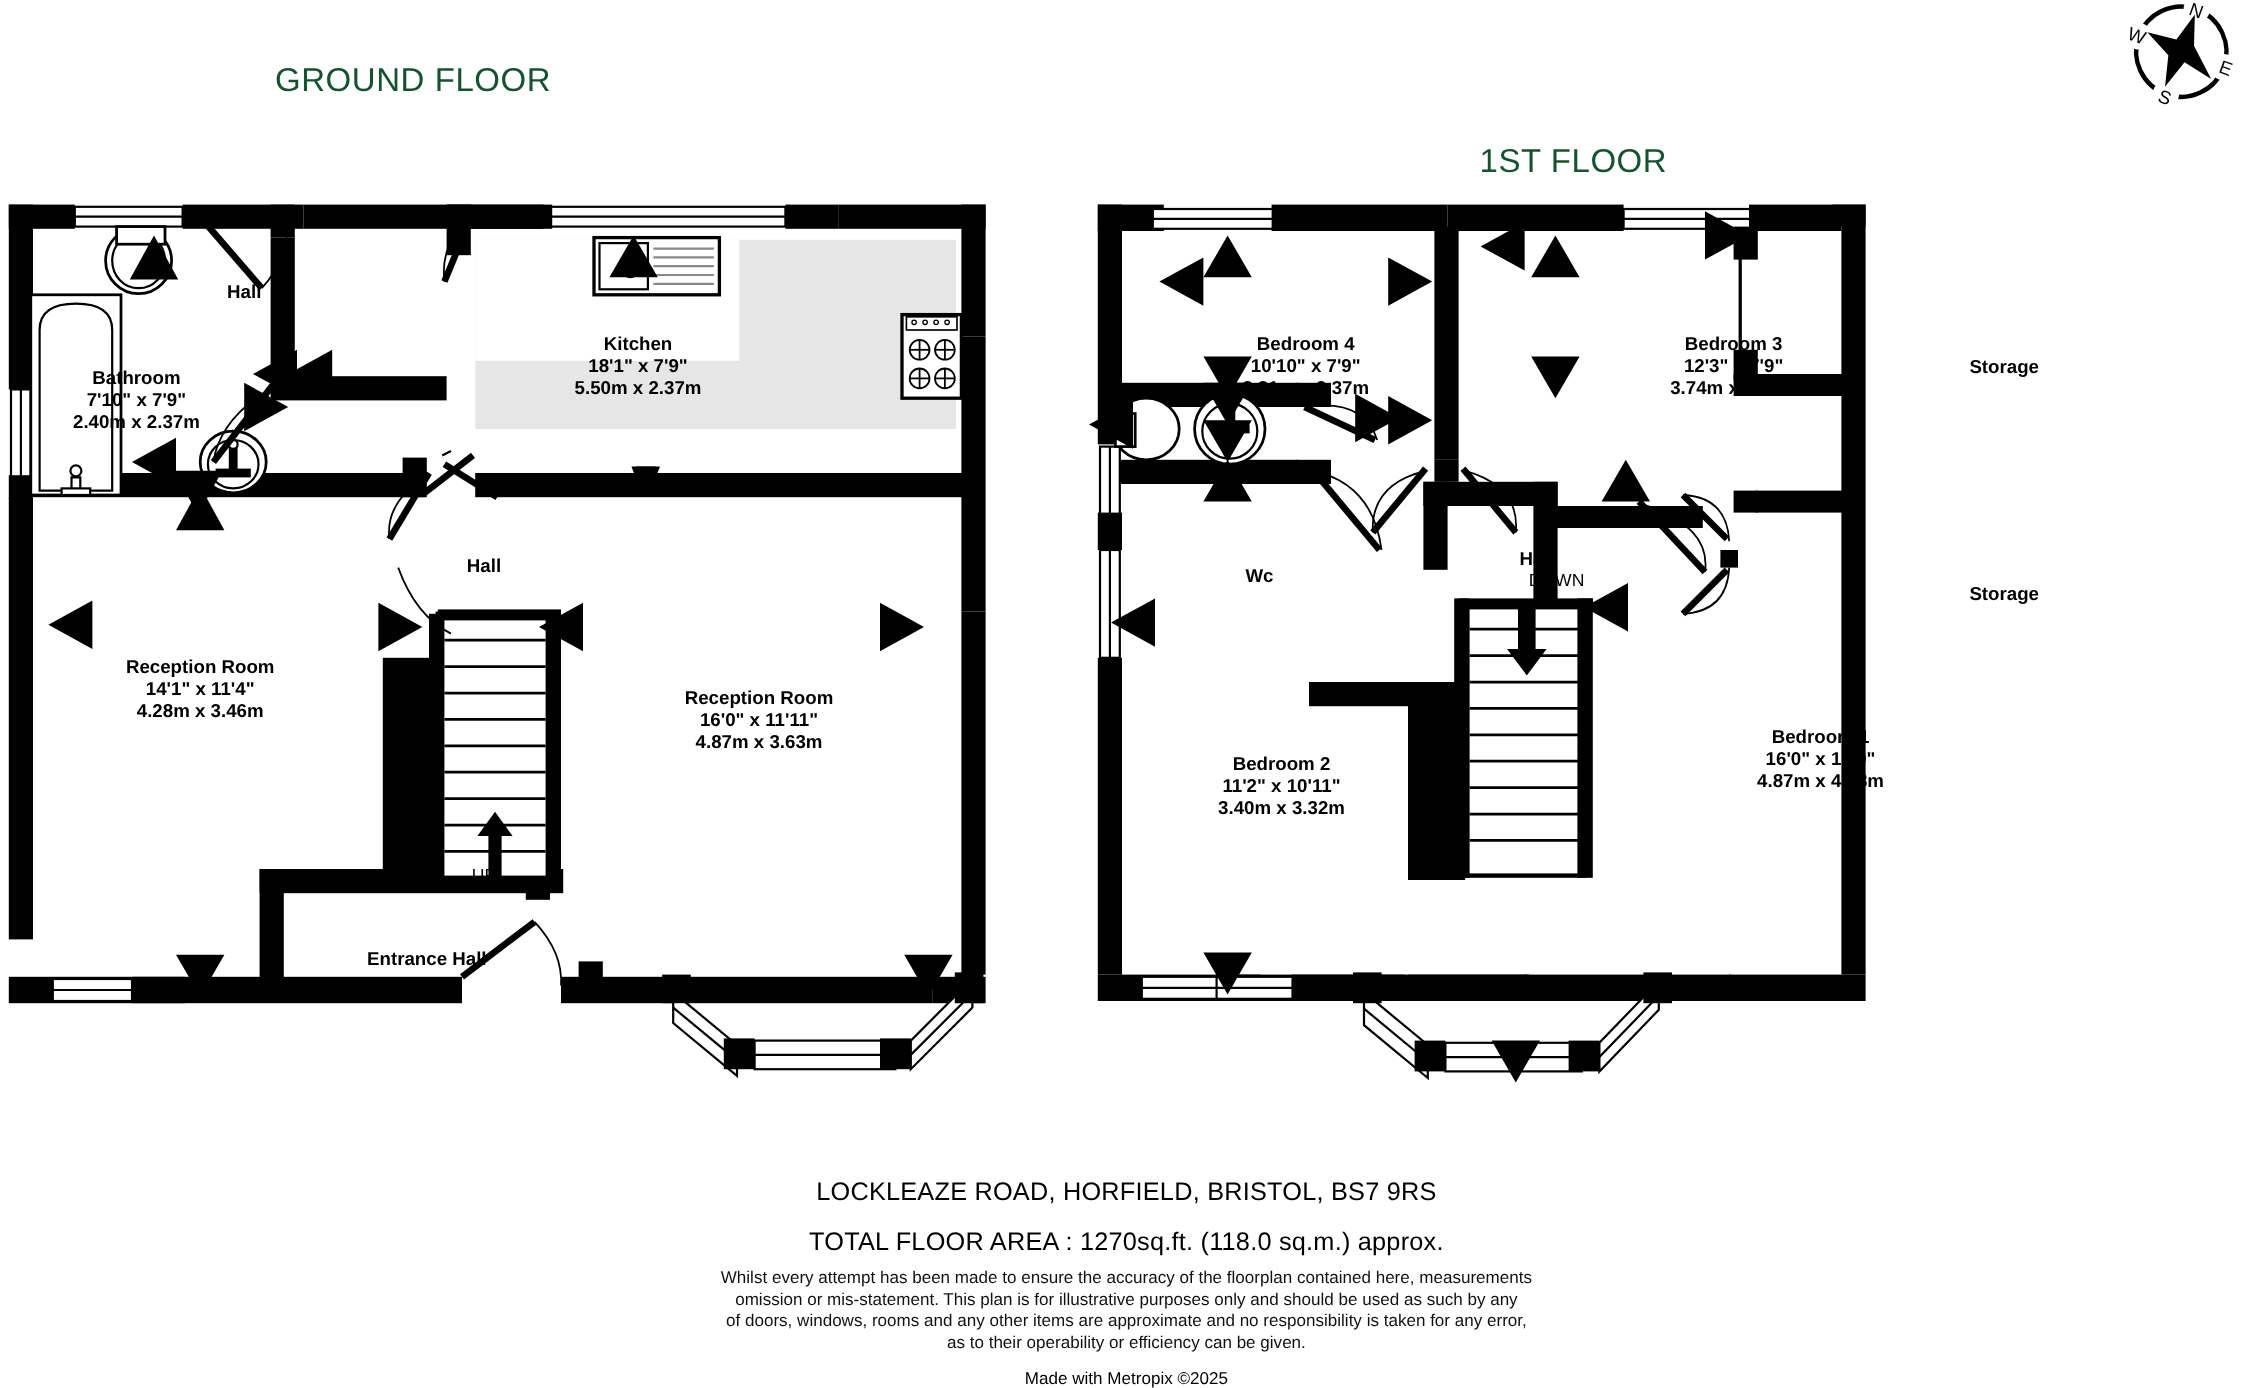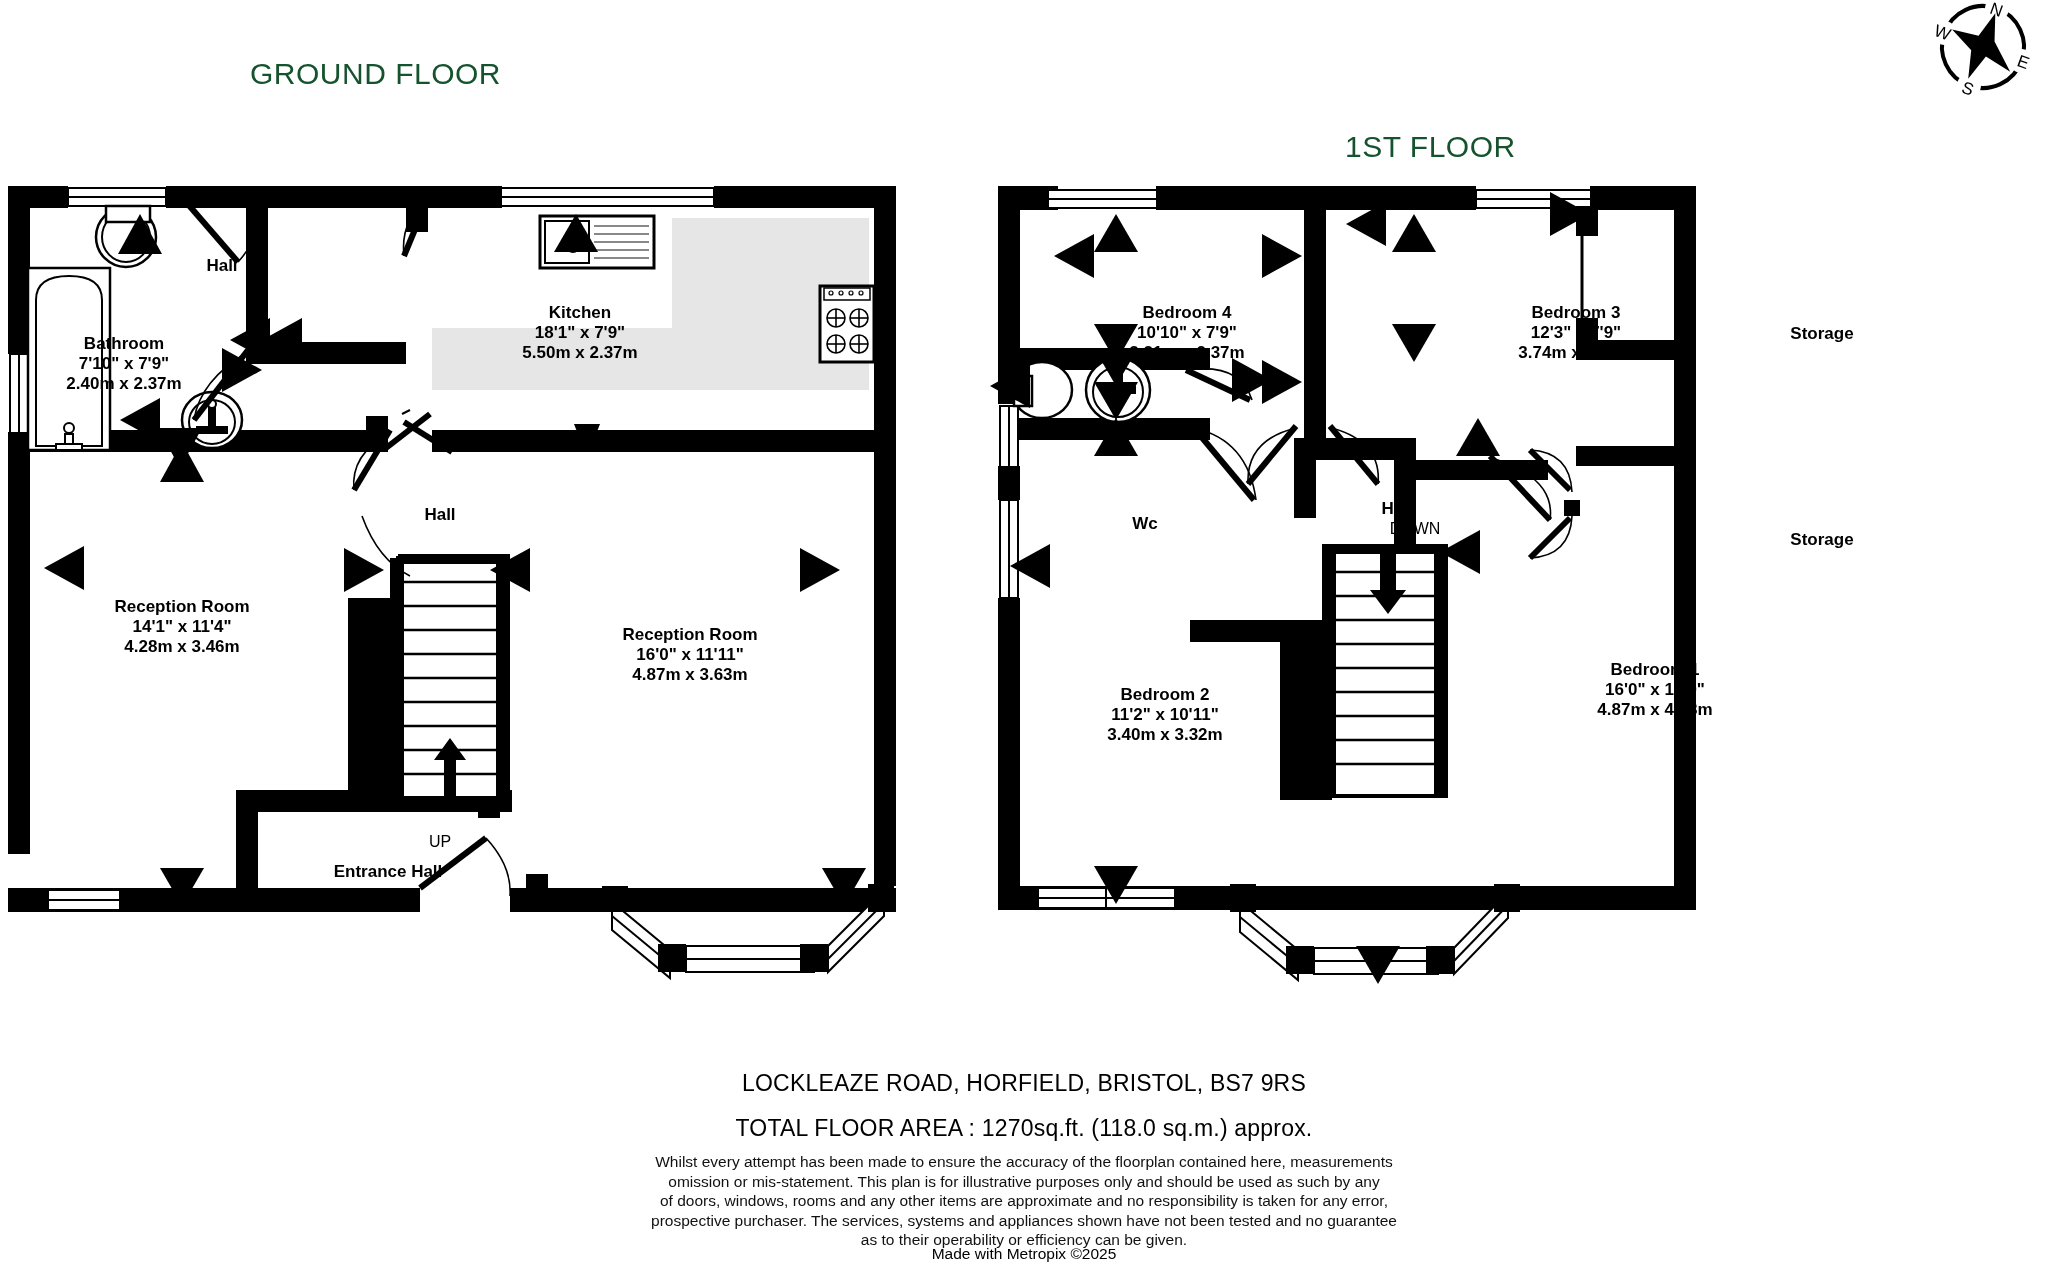--- a/index.html
+++ b/index.html
@@ -519,21 +519,21 @@
 
 <div class="rlabel" style="left:690px;top:625px;">
   <span class="nm">Reception Room</span>
   <span class="d1">16'0"  x 11'11"</span>
   <span class="d2">4.87m  x 3.63m</span>
 </div>
 
 <div class="plain" style="left:222px;top:256px;">Hall</div>
 <div class="plain" style="left:440px;top:505px;">Hall</div>
 <div class="plain" style="left:388px;top:862px;">Entrance Hall</div>
-<div class="thin" style="left:440px;top:833px;">UP</div>
+<div class="thin" style="left:440px;top:788px;">UP</div>
 
 <div class="rlabel" style="left:1187px;top:303px;">
   <span class="nm">Bedroom 4</span>
   <span class="d1">10'10"  x 7'9"</span>
   <span class="d2">3.31m  x 2.37m</span>
 </div>
 
 <div class="rlabel" style="left:1576px;top:303px;">
   <span class="nm">Bedroom 3</span>
   <span class="d1">12'3"  x 7'9"</span>
@@ -557,16 +557,15 @@
 <div class="plain" style="left:1145px;top:514px;">Wc</div>
 <div class="plain" style="left:1397px;top:499px;">Hall</div>
 <div class="thin" style="left:1415px;top:520px;">DOWN</div>
 
 <div class="footer" id="addr">LOCKLEAZE ROAD, HORFIELD, BRISTOL, BS7 9RS</div>
 <div class="footer" id="area">TOTAL FLOOR AREA : 1270sq.ft. (118.0 sq.m.) approx.</div>
 <div class="footer" id="disc">
   <p>Whilst every attempt has been made to ensure the accuracy of the floorplan contained here, measurements</p>
   <p>omission or mis-statement. This plan is for illustrative purposes only and should be used as such by any</p>
   <p>of doors, windows, rooms and any other items are approximate and no responsibility is taken for any error,</p>
-  <p>prospective purchaser. The services, systems and appliances shown have not been tested and no guarantee</p>
   <p>as to their operability or efficiency can be given.</p>
 </div>
 <div class="footer" id="made">Made with Metropix ©2025</div>
 
 </body></html>

